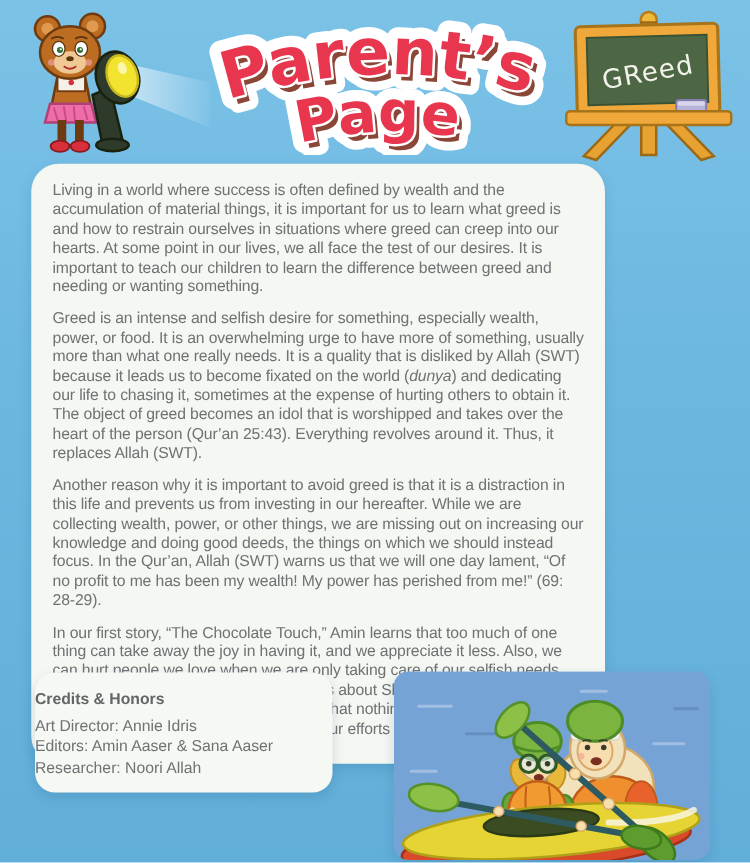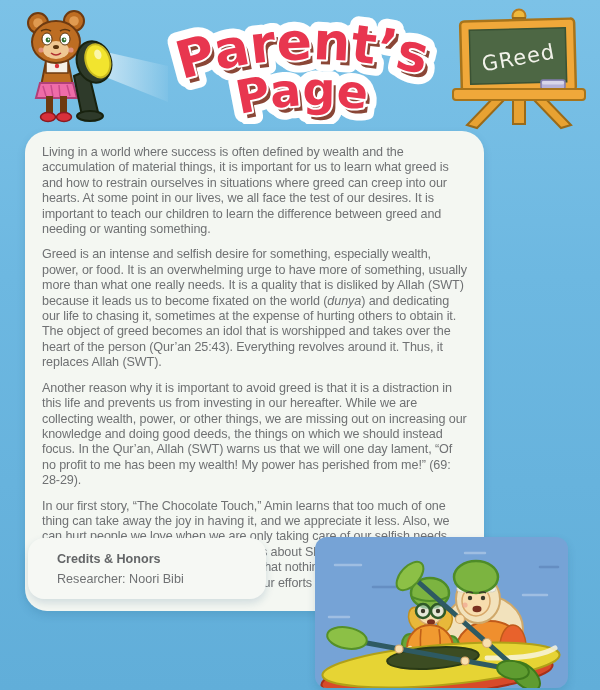--- a/index.html
+++ b/index.html
@@ -14,21 +14,21 @@
     box-sizing:border-box;padding:14px 17px 10px 17px;
     background:#f4f7f2;border-radius:22px;
     box-shadow:0 4px 9px rgba(25,80,120,.16);
   }
   .panel p{
     margin:0 0 10px 0;color:#6f7173;font-size:12.6px;line-height:15.4px;
     letter-spacing:-0.1px;
   }
   .credits{
     position:absolute;left:28px;top:538px;width:238px;box-sizing:border-box;
-    padding:13px 14px 12px 29px;background:#f6f8f4;border-radius:16px;
+    padding:13px 14px 12px 0;background:#f6f8f4;border-radius:16px;
     box-shadow:0 4px 9px rgba(25,80,120,.16);
     color:#6f7173;font-size:12.6px;line-height:16.5px;
   }
   .credits .heading{font-weight:bold;color:#636567;margin-bottom:3px;}
   .credits .indent{padding-left:112px;}
   .credits .gap{margin-top:5px;}
   .kayak-box{
     position:absolute;left:315px;top:537px;width:253px;height:151px;
     border-radius:12px;overflow:hidden;
     box-shadow:0 4px 9px rgba(25,80,120,.16);
@@ -129,21 +129,23 @@
 
   <div class="panel">
     <p><span>Living in a world where success is often defined by wealth and the accumulation of material things, it is important for us to learn what greed is and how to restrain ourselves in situations where greed can creep into our hearts. At some point in our lives, we all face the test of our desires. It is important to teach our children to learn the difference between greed and needing or wanting something.</span></p>
     <p><span>Greed is an intense and selfish desire for something, especially wealth, power, or food. It is an overwhelming urge to have more of something, usually more than what one really needs. It is a quality that is disliked by Allah (SWT) because it leads us to become fixated on the world (</span><i>dunya</i><span>) and dedicating our life to chasing it, sometimes at the expense of hurting others to obtain it. The object of greed becomes an idol that is worshipped and takes over the heart of the person (Qur’an 25:43). Everything revolves around it. Thus, it replaces Allah (SWT).</span></p>
     <p><span>Another reason why it is important to avoid greed is that it is a distraction in this life and prevents us from investing in our hereafter. While we are collecting wealth, power, or other things, we are missing out on increasing our knowledge and doing good deeds, the things on which we should instead focus. In the Qur’an, Allah (SWT) warns us that we will one day lament, “Of no profit to me has been my wealth! My power has perished from me!” (69: 28-29).</span></p>
     <p><span>In our first story, “The Chocolate Touch,” Amin learns that too much of one thing can take away the joy in having it, and we appreciate it less. Also, we can hurt people we love when we are only taking care of our selfish needs. Our second story, “Castle in the Sand,” is about Shireen’s family vacation to the Bahamas during which she realizes that nothing in this world is permanent; therefore, we should focus our efforts on what truly counts.</span></p>
   </div>
 
   <div class="credits">
     <div class="heading">Credits &amp; Honors</div>
-    <div>Researcher: Noori Bibi</div>
+    <div class="gap">Art Director: Annie Idris</div>
+    <div>Editors: Amin Aaser &amp; Sana Aaser</div>
+    <div>Researcher: Noori Allah</div>
   </div>
 
   <div class="kayak-box">
     <svg width="253" height="151" viewBox="0 0 253 151">
       <rect x="0" y="0" width="253" height="151" fill="#76a3d6"></rect>
       <g stroke-linecap="round" fill="none">
         <path d="M20 28 h26 M150 16 h20 M208 58 h24 M14 80 h20" stroke="rgba(255,255,255,0.30)" stroke-width="2.5"></path>
         <path d="M58 50 h30 M180 92 h26 M30 138 h26 M225 30 h18" stroke="rgba(40,70,125,0.22)" stroke-width="2.5"></path>
       </g>
 

